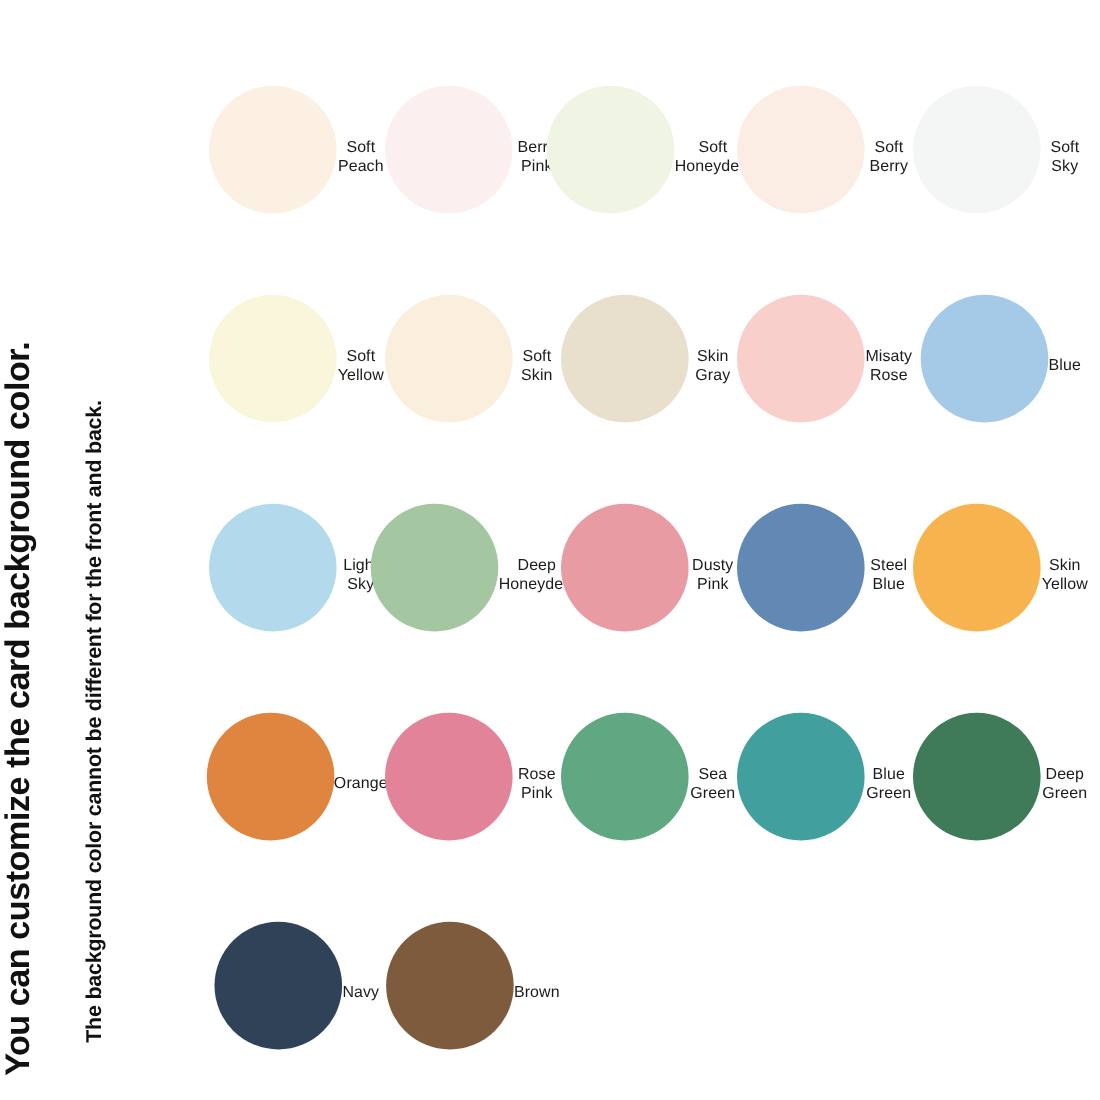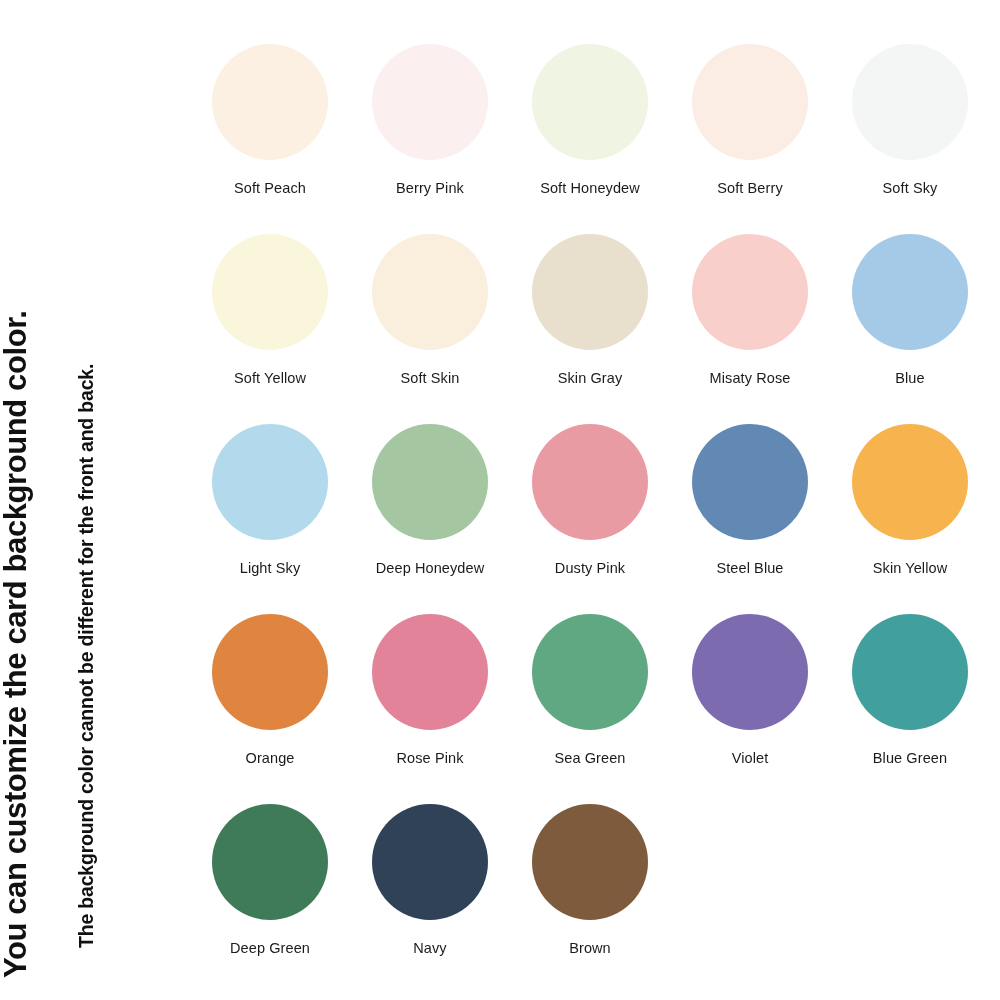--- a/index.html
+++ b/index.html
@@ -66,23 +66,22 @@
     display: grid;
     grid-template-columns: repeat(5, 160px);
     grid-auto-rows: 190px;
     justify-content: start;
   }
 
   .swatch-cell {
     width: 160px;
     height: 190px;
     display: flex;
-    flex-direction: column;
     align-items: center;
-    justify-content: flex-start;
+    justify-content: center;
   }
 
   .swatch-dot {
     width: 116px;
     height: 116px;
     border-radius: 50%;
     flex: 0 0 auto;
     margin-top: 6px;
   }
 
@@ -173,24 +172,20 @@
       </div>
       <div class="swatch-cell">
         <div class="swatch-dot" style="background: rgb(226, 131, 154);"></div>
         <div class="swatch-label">Rose Pink</div>
       </div>
       <div class="swatch-cell">
         <div class="swatch-dot" style="background: rgb(95, 168, 130);"></div>
         <div class="swatch-label">Sea Green</div>
       </div>
       <div class="swatch-cell">
-        <div class="swatch-dot" style="background: rgb(125, 107, 176);"></div>
-        <div class="swatch-label">Violet</div>
-      </div>
-      <div class="swatch-cell">
         <div class="swatch-dot" style="background: rgb(65, 160, 158);"></div>
         <div class="swatch-label">Blue Green</div>
       </div>
       <div class="swatch-cell">
         <div class="swatch-dot" style="background: rgb(63, 123, 88);"></div>
         <div class="swatch-label">Deep Green</div>
       </div>
       <div class="swatch-cell">
         <div class="swatch-dot" style="background: rgb(47, 66, 87);"></div>
         <div class="swatch-label">Navy</div>

